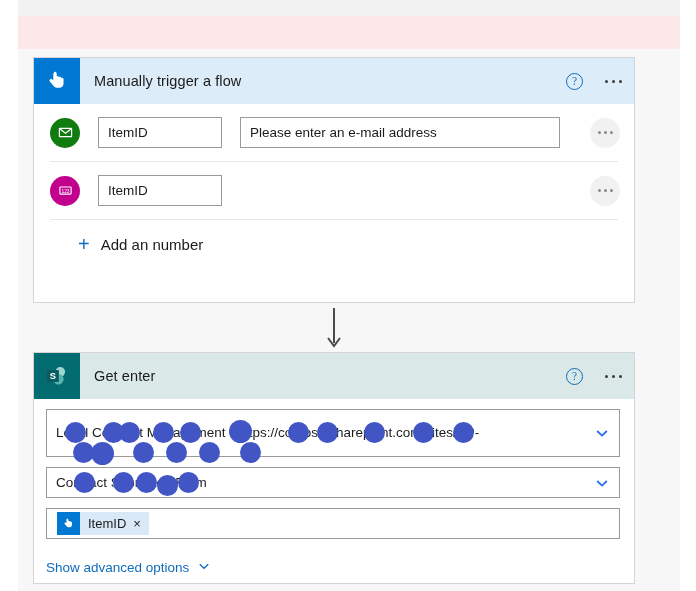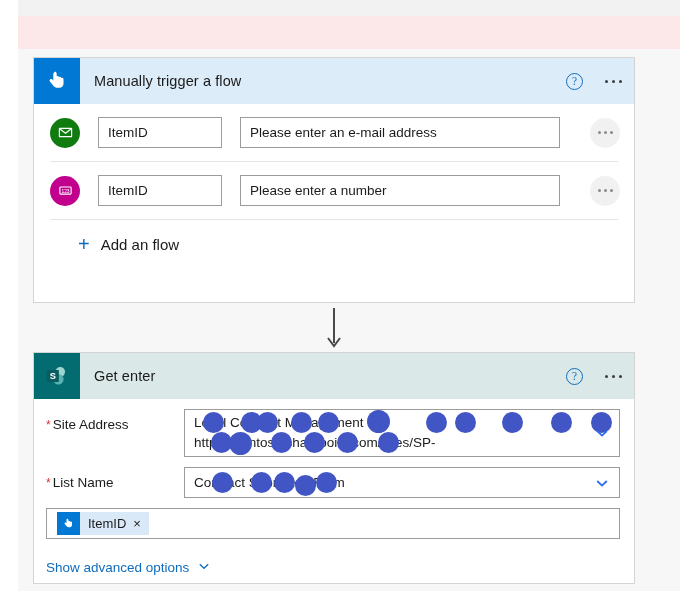--- a/index.html
+++ b/index.html
@@ -328,35 +328,32 @@
       <div class="input-row">
         <div class="round-icon num">
           <svg width="15" height="15" viewBox="0 0 16 16" aria-hidden="true">
             <rect x="2" y="4.2" width="12" height="7.6" rx="0.8" fill="none" stroke="#ffffff" stroke-width="1.2"></rect>
             <text x="8" y="10.3" font-size="5.2" fill="#ffffff" text-anchor="middle" font-family="Liberation Sans, sans-serif">123</text>
           </svg>
         </div>
         <div class="txtbox name">
           <span>ItemID</span>
         </div>
-        <div class="txtbox value">
-          <span>Please enter a number</span>
-        </div>
         <div class="kebab-round">
           <i></i>
             <i></i>
             <i></i>
         </div>
       </div>
 
       <div class="row-divider"></div>
 
       <div class="add-input-row">
         <span class="plus">+</span>
-        <span>Add an flow</span>
+        <span>Add an number</span>
       </div>
     </div>
   </div>
 
   <div class="arrow">
     <svg width="14" height="42" viewBox="0 0 14 42" aria-hidden="true">
       <line x1="7" y1="0" x2="7" y2="35" stroke="#4a4a4a" stroke-width="2"></line>
       <path d="M1 30 L7 38 L13 30" fill="none" stroke="#4a4a4a" stroke-width="2"></path>
     </svg>
   </div>
@@ -379,23 +376,20 @@
           <i></i>
             <i></i>
             <i></i>
         </div>
       </div>
     </div>
 
     <div>
 
       <div class="field-row">
-        <div class="field-label">
-          <span class="req">*</span><span>Site Address</span>
-        </div>
         <div class="field-control two-line">
           <div class="redacted-text">
             <div>Local Contract Management - https://contoso.sharepoint.com/sites/SP-</div>
 
             <span class="blob" style="left:9px;  top:-1px; width:21px; height:21px;"></span>
             <span class="blob" style="left:47px; top:-1px; width:21px; height:21px;"></span>
             <span class="blob" style="left:63px; top:-1px; width:21px; height:21px;"></span>
             <span class="blob" style="left:97px; top:-1px; width:21px; height:21px;"></span>
             <span class="blob" style="left:124px;top:-1px; width:21px; height:21px;"></span>
             <span class="blob" style="left:173px;top:-3px; width:23px; height:23px;"></span>
@@ -414,23 +408,20 @@
           </div>
           <span class="chevron">
             <svg width="16" height="16" viewBox="0 0 16 16" aria-hidden="true">
               <path d="M3.2 6 L8 10.6 L12.8 6" fill="none" stroke="#2b6cf5" stroke-width="1.8"></path>
             </svg>
           </span>
         </div>
       </div>
 
       <div class="field-row">
-        <div class="field-label">
-          <span class="req">*</span><span>List Name</span>
-        </div>
         <div class="field-control">
           <div class="redacted-text">
             <div>Contract Submitted Form</div>
             <span class="blob" style="left:18px; top:-1px; width:21px; height:21px;"></span>
             <span class="blob" style="left:57px; top:-1px; width:21px; height:21px;"></span>
             <span class="blob" style="left:80px; top:-1px; width:21px; height:21px;"></span>
             <span class="blob" style="left:101px;top:2px;  width:21px; height:21px;"></span>
             <span class="blob" style="left:122px;top:-1px; width:21px; height:21px;"></span>
           </div>
           <span class="chevron">

